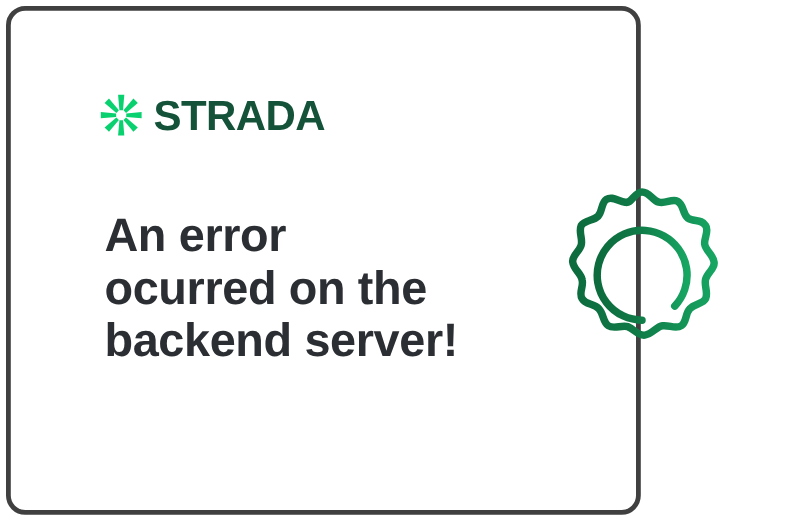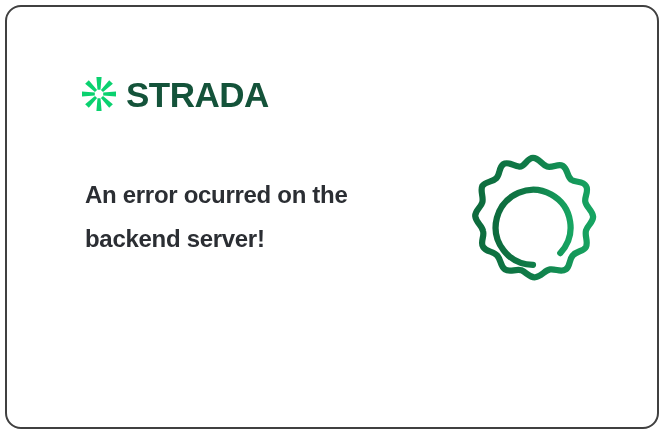--- a/index.html
+++ b/index.html
@@ -11,25 +11,25 @@
     width: 666px;
     height: 436px;
     font-family: "Liberation Sans", "DejaVu Sans", sans-serif;
     overflow: hidden;
   }
 
   #error-card {
     position: absolute;
     left: 5px;
     top: 5px;
-    width: 654px;
+    width: 529px;
     height: 424px;
     box-sizing: border-box;
     background: #ffffff;
-    border: 2px solid #404040;
+    border: 4px solid #404040;
     border-radius: 16px;
   }
 
   
   #brand-lockup {
     position: absolute;
     left: 74px;
     top: 69px;
     display: flex;
     align-items: center;
@@ -50,21 +50,21 @@
     white-space: nowrap;
     font-stretch: condensed;
   }
 
   
   #error-message {
     position: absolute;
     left: 78px;
     top: 166px;
     width: 300px;
-    font-size: 24px;
+    font-size: 39px;
     font-weight: bold;
     line-height: 44px;
     color: #2b2e33;
     letter-spacing: -0.3px;
   }
 
   
   #gear-illustration {
     position: absolute;
     left: 448px;

